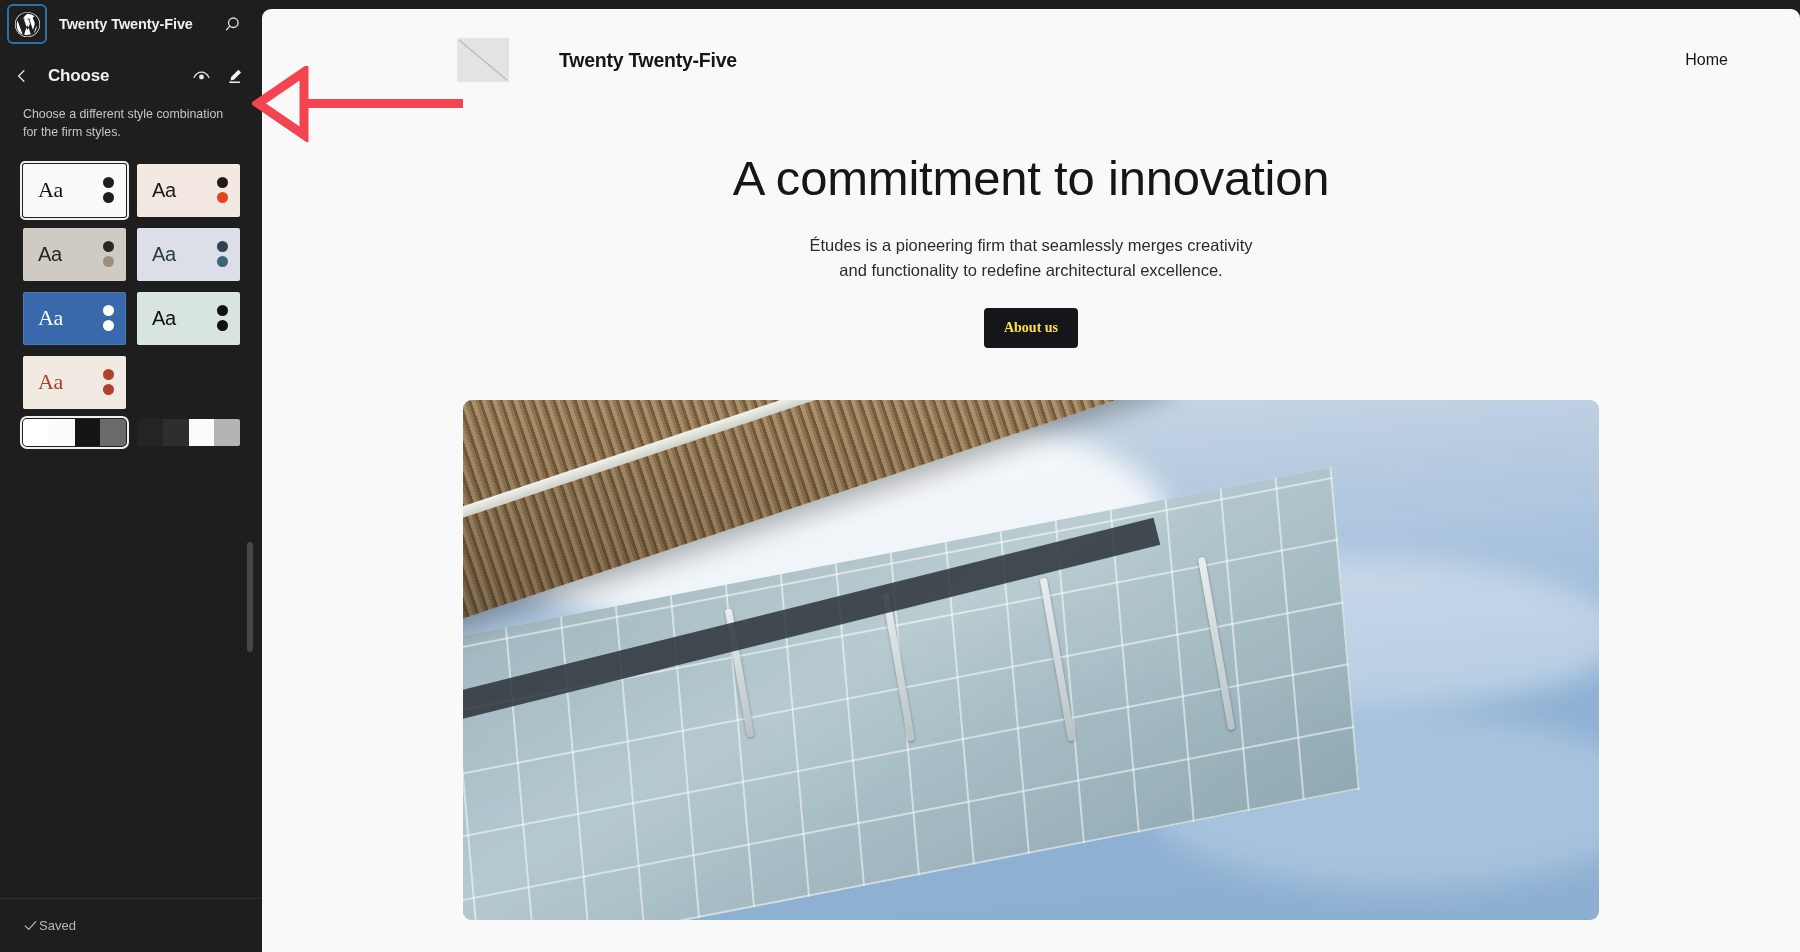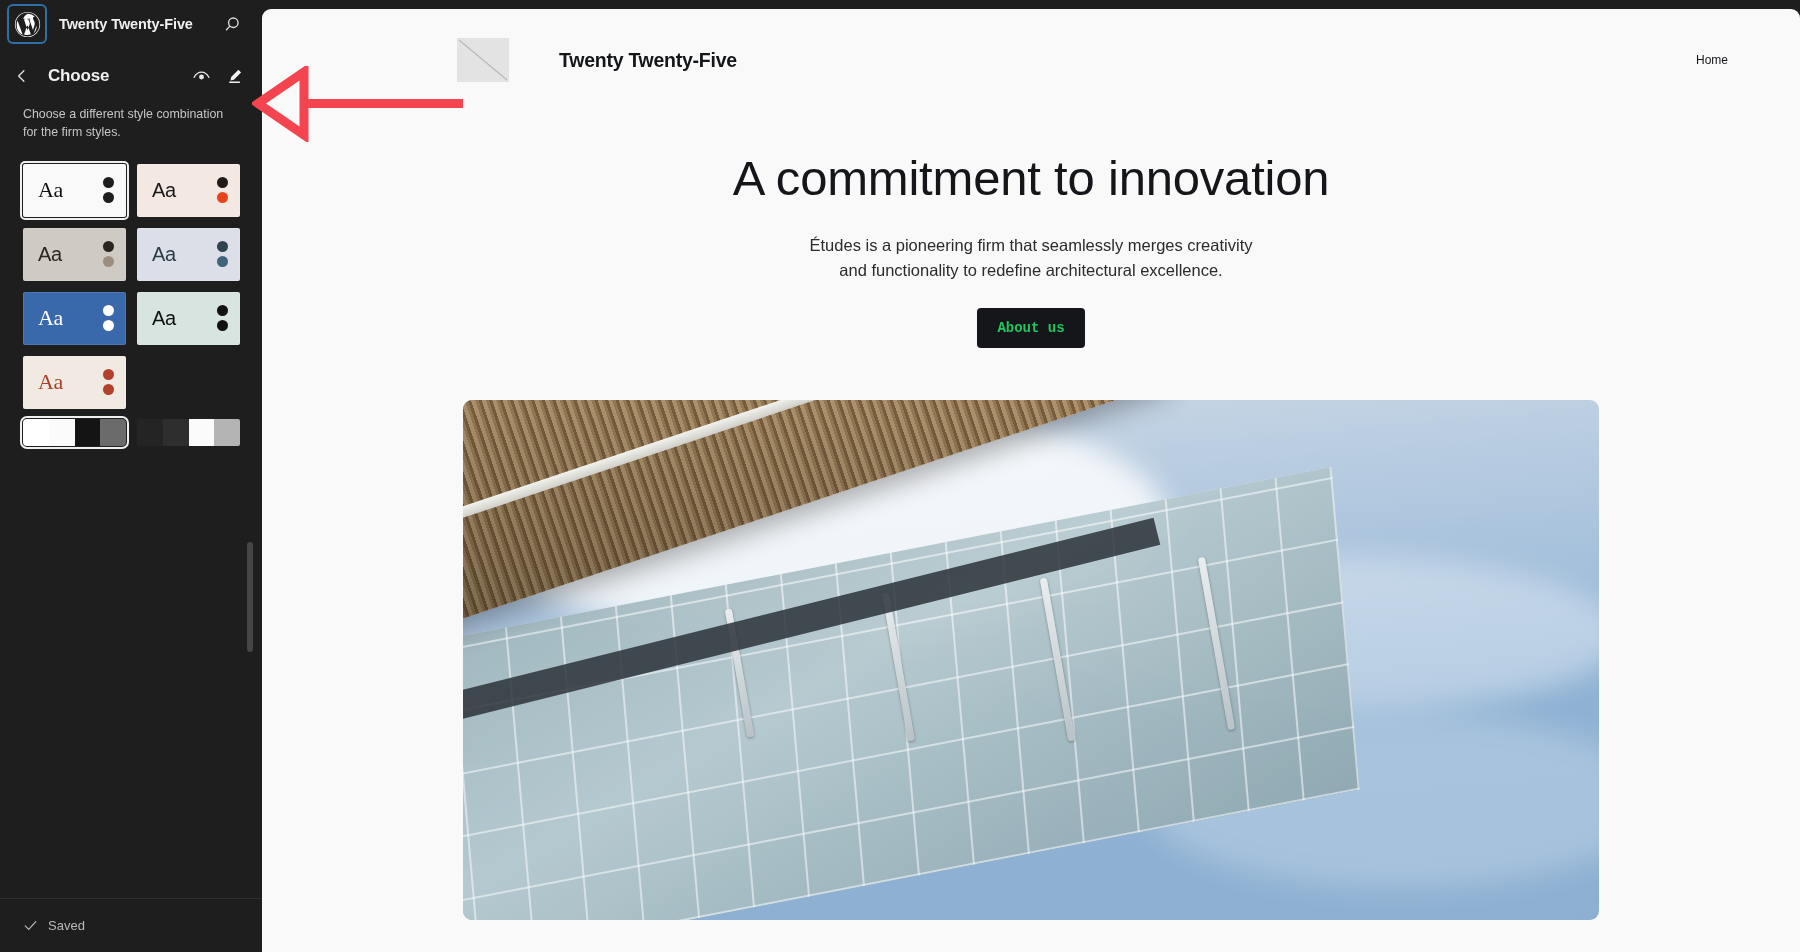--- a/index.html
+++ b/index.html
@@ -171,21 +171,21 @@
   }
 
   
   .side-footer {
     flex: 0 0 54px;
     border-top: 1px solid #2f2f2f;
     display: flex; align-items: center;
     padding: 0 18px 0 22px;
   }
   .saved-btn {
-    display: flex; align-items: center; gap: 9px;
+    display: flex; align-items: center; 
     background: none; border: none; cursor: pointer;
     color: #b9b9b9; font-size: 13px;
     font-family: "Liberation Sans", sans-serif;
   }
   .saved-btn svg { width: 17px; height: 17px; display: block; }
 
   
   #canvas {
     position: absolute;
     left: 262px; top: 9px;
@@ -213,21 +213,21 @@
     font-weight: 700;
     color: #14161a;
     letter-spacing: -0.25px;
     white-space: nowrap;
   }
   .site-nav {
     margin-left: auto;
     display: flex; align-items: center; gap: 30px;
   }
   .nav-link {
-    font-size: 12px; color: #14161a;
+    font-size: 16px; color: #14161a;
     text-decoration: none;
     cursor: pointer;
   }
 
   .hero {
     text-align: center;
     padding: 62px 0 0 0;
   }
   .hero h1 {
     font-family: Liberation Sans, sans-serif;
@@ -243,28 +243,28 @@
     font-size: 16.5px;
     line-height: 1.55;
     color: #2b2b2b;
     max-width: 470px;
     margin: 24px auto 0;
   }
   .hero-btn {
     display: inline-block;
     margin-top: 24px;
     background: #14161a;
-    color: #22c55e;
+    color: #fde047;
     font-size: 14px;
     font-weight: 700;
     padding: 12px 20px;
     border: none;
     border-radius: 4px;
     cursor: pointer;
-    font-family: Liberation Mono, monospace;
+    font-family: Liberation Serif, serif;
   }
 
   
   .hero-image {
     margin: 52px auto 0;
     width: 1136px; height: 520px;
     border-radius: 9px;
     overflow: hidden;
     position: relative;
     background: linear-gradient(175deg,#cdd9e6 0%,#a9c3dd 38%,#8fb2d4 64%,#8db0d2 100%);

